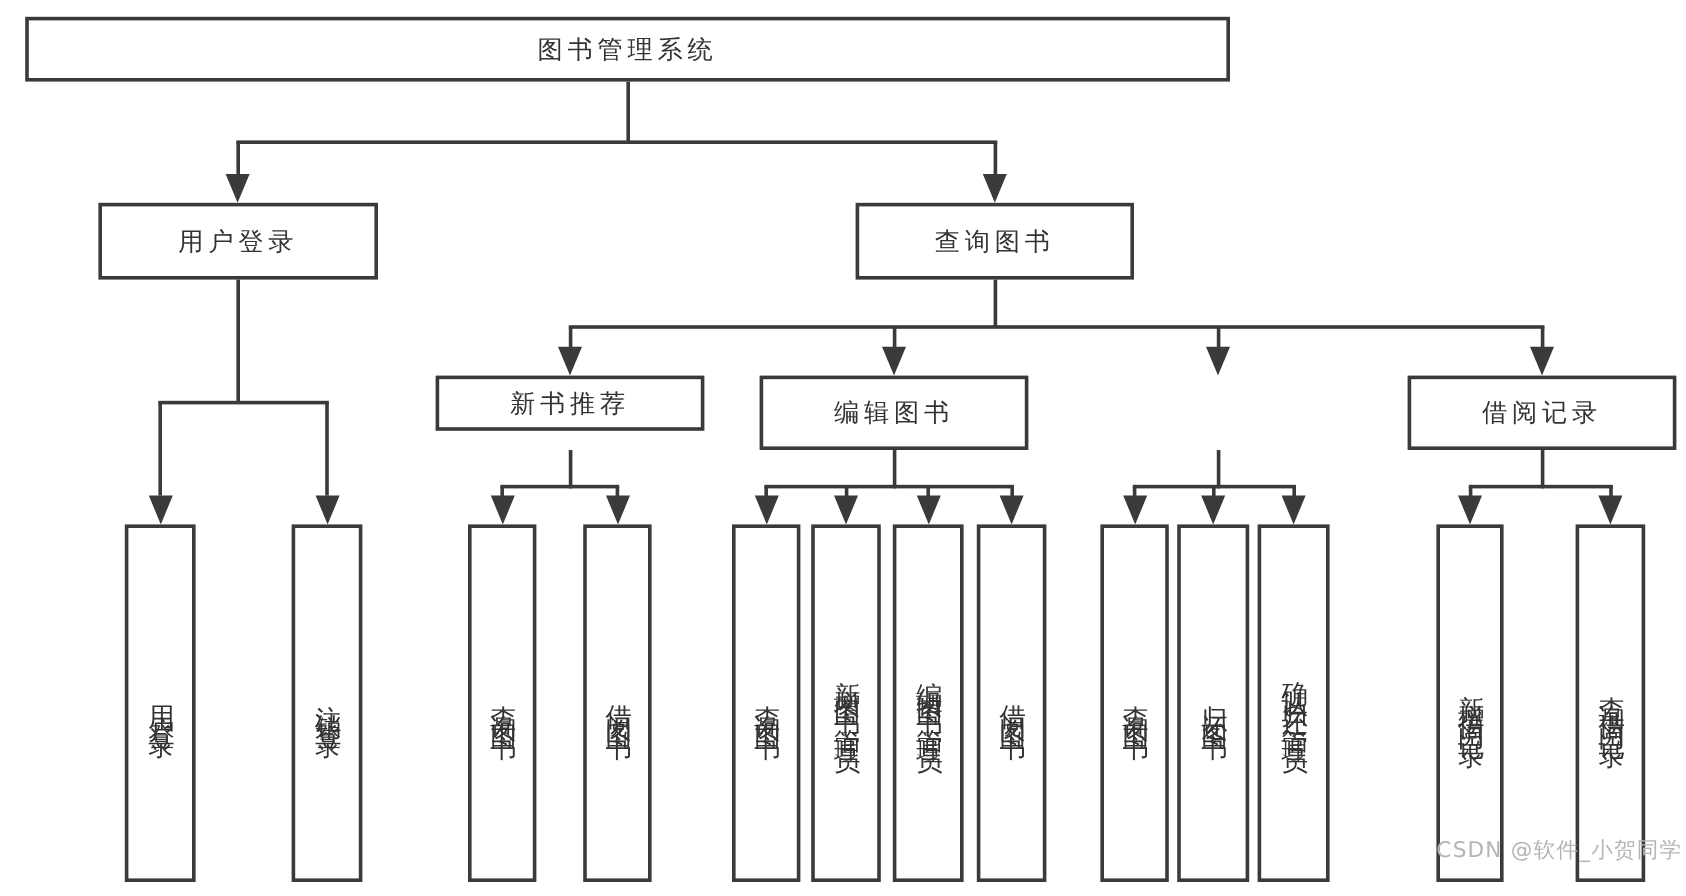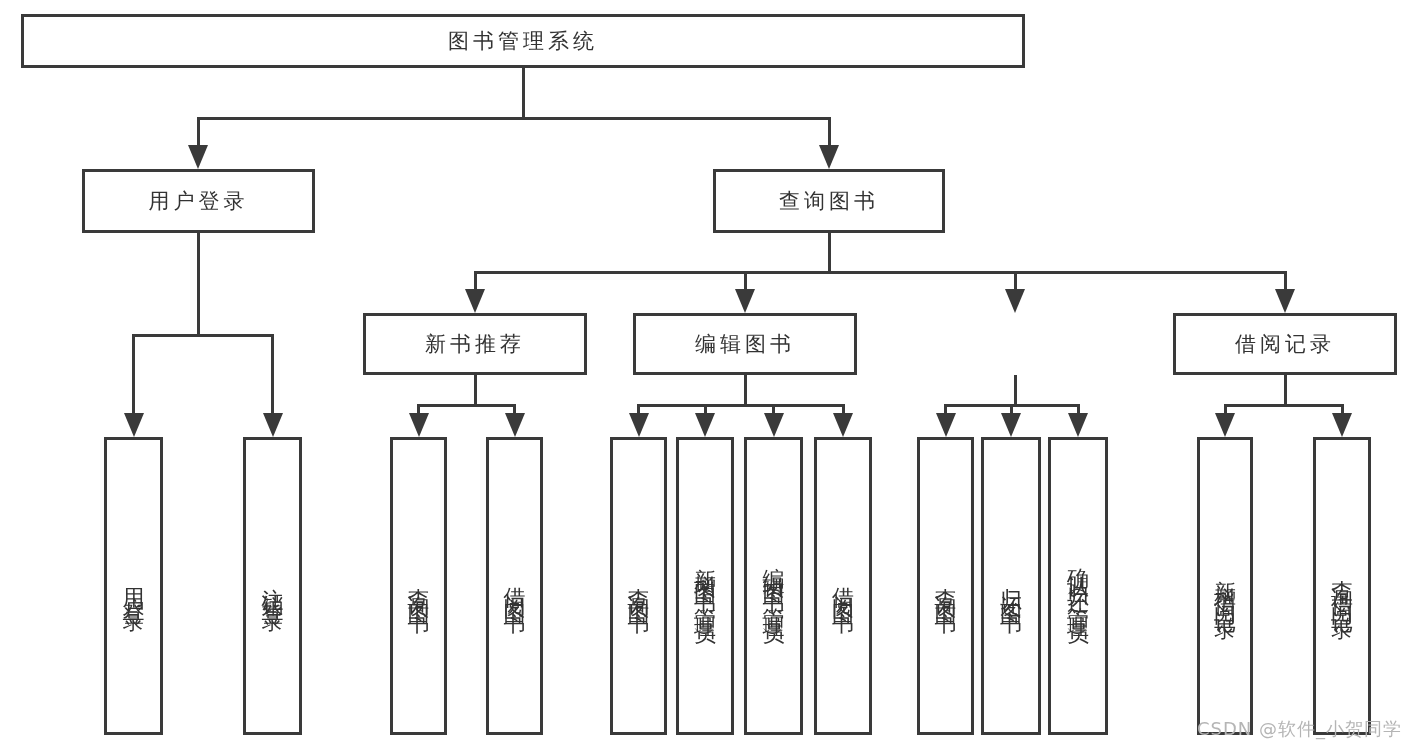--- a/index.html
+++ b/index.html
@@ -42,21 +42,21 @@
   .line { position: absolute; background: var(--line); }
   .arrow {
     position: absolute;
     width: 0; height: 0;
     border-left: 10px solid transparent;
     border-right: 10px solid transparent;
     border-top: 24px solid var(--line);
   }
   .watermark {
     position: absolute;
-    top: 717px;
+    top: 696px;
     right: 3px;
     font-size: 18px;
     letter-spacing: 1px;
     color: var(--watermark);
     z-index: 5;
     white-space: nowrap;
     padding-left: 24px;
   }
 </style>
 </head>
@@ -99,21 +99,21 @@
     <div class="line" style="left:473.5px; top:272px; width:3px; height:18px;"></div>
     <div class="line" style="left:743.5px; top:272px; width:3px; height:18px;"></div>
     <div class="line" style="left:1013.5px; top:272px; width:3px; height:18px;"></div>
     <div class="line" style="left:1283.5px; top:272px; width:3px; height:18px;"></div>
     <div class="arrow" style="left:465px; top:289px;"></div>
     <div class="arrow" style="left:735px; top:289px;"></div>
     <div class="arrow" style="left:1005px; top:289px;"></div>
     <div class="arrow" style="left:1275px; top:289px;"></div>
   </div>
 
-  <div class="box" style="left:363px; top:313px; width:224px; height:62px;">
+  <div class="box" style="left:363px; top:313px; width:224px; height:46px;">
     <span>新书推荐</span>
   </div>
   <div class="box" style="left:633px; top:313px; width:224px; height:62px;">
     <span>编辑图书</span>
   </div>
   <div class="box" style="left:1173px; top:313px; width:224px; height:62px;">
     <span>借阅记录</span>
   </div>
 
   <div class="connector">

